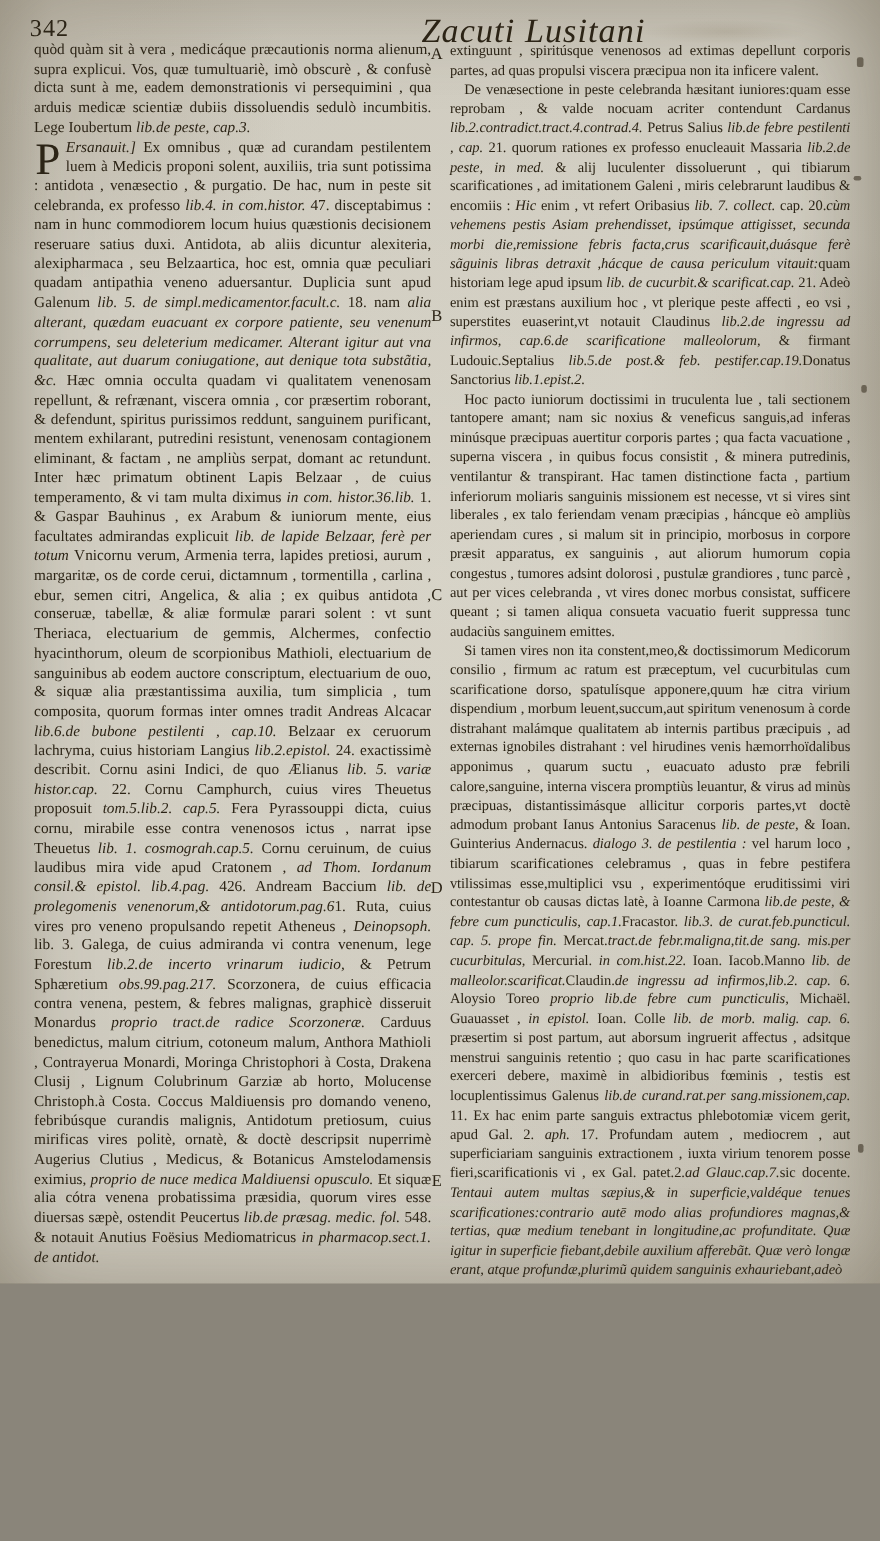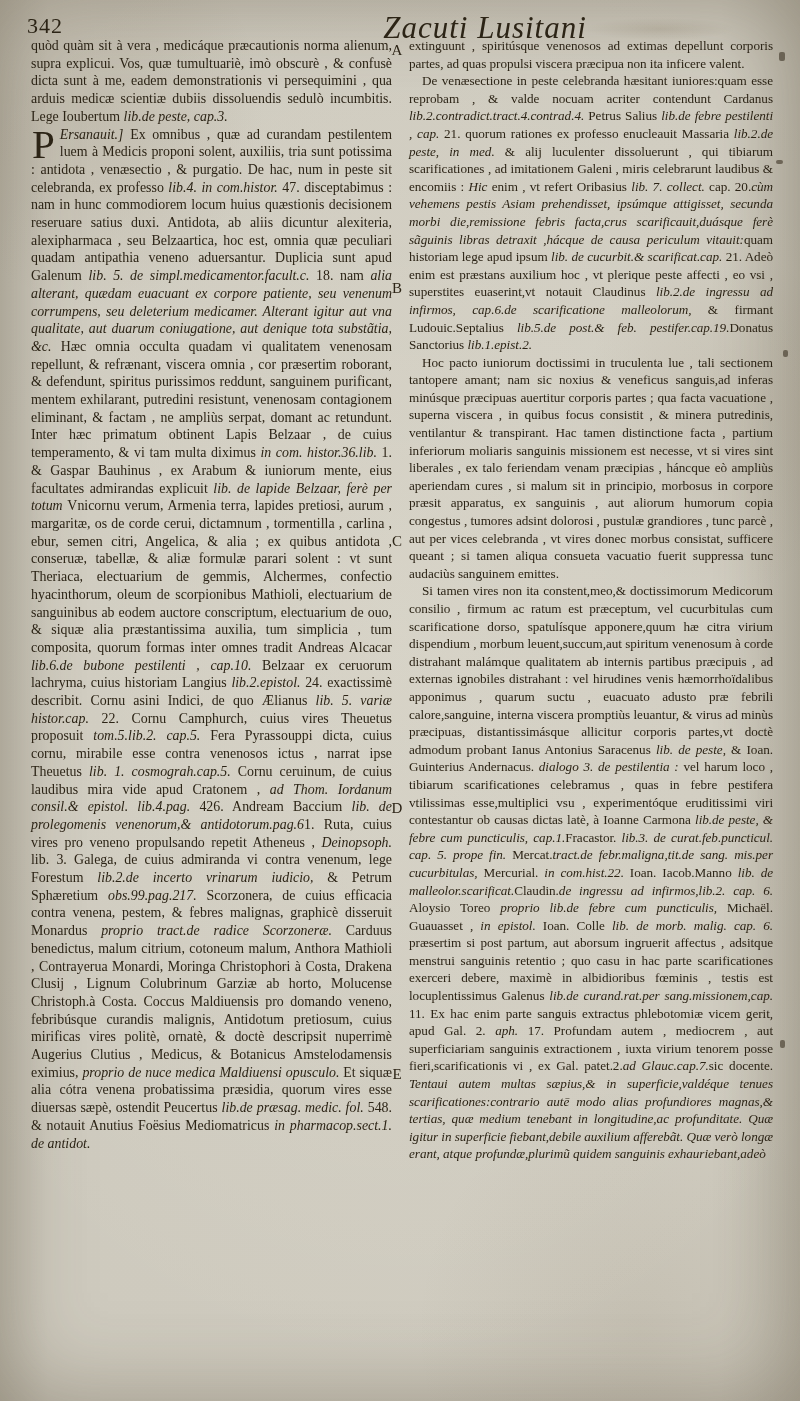--- a/index.html
+++ b/index.html
@@ -1,17 +1,17 @@
 <!DOCTYPE html>
 <html><head>
 <meta charset="utf-8">
 <style>
   html,body{margin:0;padding:0;background:#8a857a;}
   .sheet{
-    position:relative;width:800px;height:1401px;overflow:hidden;
+    position:relative;width:800px;height:1167px;overflow:hidden;
     font-family:"Liberation Serif","DejaVu Serif",serif;
     color:#2c2416;
     background:
       radial-gradient(ellipse 120% 90% at 50% 45%, rgba(255,252,240,.18), rgba(0,0,0,0) 60%),
       radial-gradient(ellipse 30% 20% at 12% 8%, rgba(110,95,70,.14), rgba(0,0,0,0) 70%),
       radial-gradient(ellipse 25% 18% at 90% 30%, rgba(110,95,70,.12), rgba(0,0,0,0) 70%),
       radial-gradient(ellipse 40% 25% at 80% 95%, rgba(110,95,70,.10), rgba(0,0,0,0) 70%),
       linear-gradient(90deg, #c3bfb2 0%, #cecabe 6%, #cfcbbf 90%, #c2beb1 100%);
     box-shadow:inset 0 0 90px rgba(70,58,38,.38);
   }

